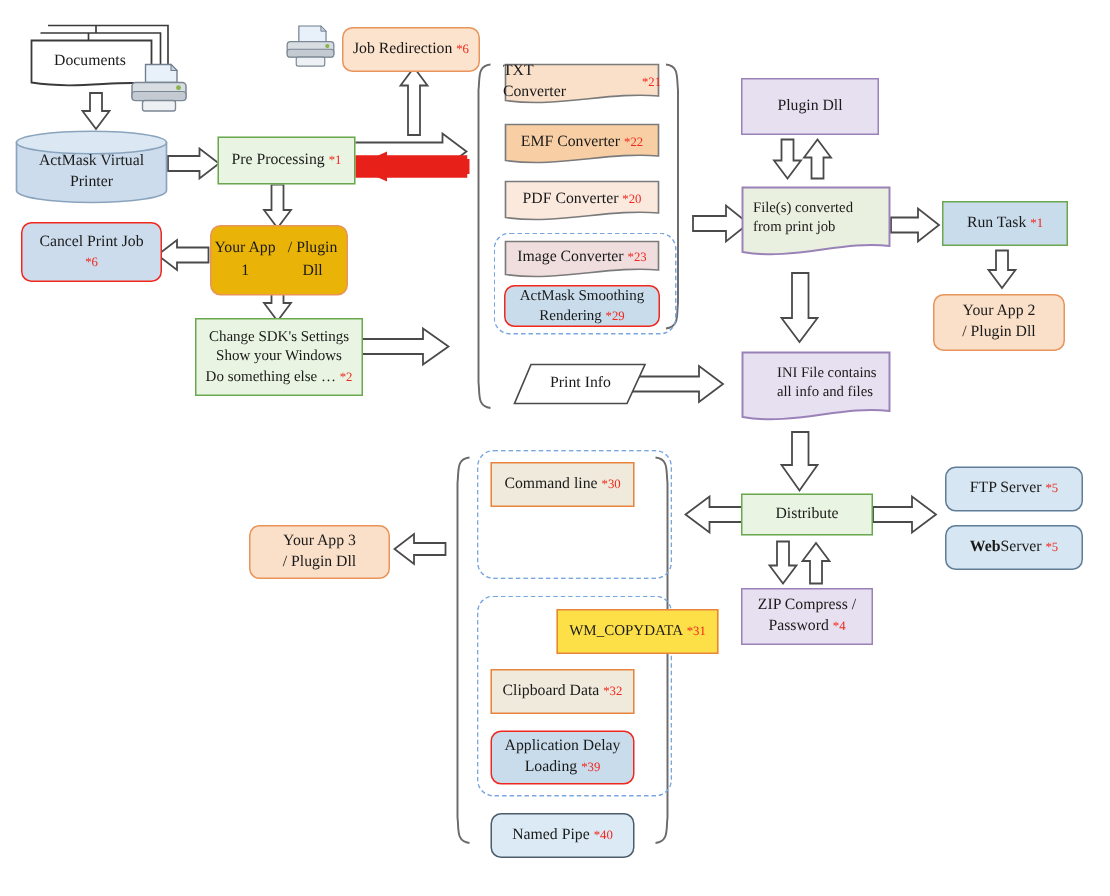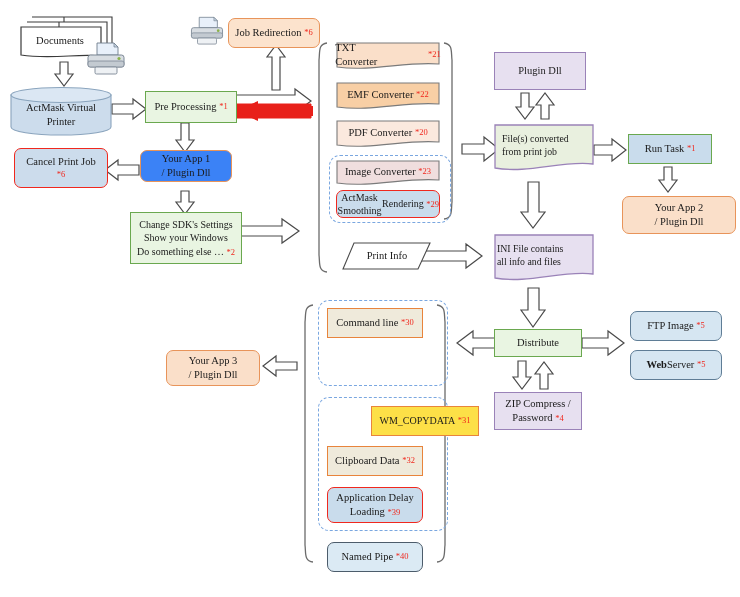--- a/index.html
+++ b/index.html
@@ -140,22 +140,22 @@
       <circle cx="35" cy="16.5" r="1.6" fill="#8ab24a"></circle>
     </svg>
   </div>
 
   <div class="node rect rounded" style="left:14px;top:148px;width:94px;height:40px;border-color:#f0281e;border-width:1.8px;
               background:#ccdcec;flex-direction:column;">
     <span class="ln">Cancel Print Job</span>
     <span class="ln ref">*6</span>
   </div>
 
-  <div class="node rect rounded" style="left:140px;top:150px;width:92px;height:32px;border-color:#e8945a;background:#3b82f6;
-              flex-direction:column;">
+  <div class="node rect rounded" style="left:140px;top:150px;width:92px;height:47px;border-color:#e8945a;background:#eab308;
+              ">
     <span class="ln">Your App 1</span>
     <span class="ln">/ Plugin Dll</span>
   </div>
 
   <div class="node rect" style="left:130px;top:212px;width:112px;height:52px;border-color:#6aa84f;background:#e9f5e2;
               flex-direction:column;font-size:10px;">
     <span class="ln">Change SDK's Settings</span>
     <span class="ln">Show your Windows</span>
     <span class="ln">
       <span>Do something else …</span>
@@ -195,21 +195,21 @@
   <div class="doc" style="left:336px;top:160px;width:104px;height:28px;">
     <svg class="docsvg" viewBox="0 0 104 28" preserveAspectRatio="none">
       <path d="M1,1 H103 V20 C70,17 36,28 1,23 Z" fill="#f0dede" stroke="#7b7b7b" stroke-width="1.1"></path>
     </svg>
     <div class="docbody" style="padding-bottom:4px;">
       <span>Image Converter</span>&nbsp;<span class="ref">*23</span>
     </div>
   </div>
 
   <div class="node rect rounded" style="left:336px;top:190px;width:104px;height:28px;border-color:#f0281e;border-width:1.6px;
-              background:#c9dcec;font-size:10px;">
+              background:#c9dcec;flex-direction:column;font-size:10px;">
     <span class="ln">ActMask Smoothing</span>
     <span class="ln">
       <span>Rendering</span>&nbsp;<span class="ref">*29</span>
     </span>
   </div>
 
   <div class="doc" style="left:342px;top:241px;width:90px;height:30px;">
     <svg class="docsvg" viewBox="0 0 90 30" preserveAspectRatio="none">
       <path d="M12,2 H88 L76,28 H1 Z" fill="#ffffff" stroke="#4a4a4a" stroke-width="1.1"></path>
     </svg>
@@ -231,53 +231,53 @@
                 text-align:left;font-size:9.8px;">
       <span class="ln">File(s)    converted</span>
       <span class="ln">from print job</span>
     </div>
   </div>
 
   <div class="doc" style="left:494px;top:234px;width:100px;height:50px;">
     <svg class="docsvg" viewBox="0 0 100 50" preserveAspectRatio="none">
       <path d="M1,1 H99 V40 C68,36 35,50 1,44 Z" fill="#e7e0f0" stroke="#9a82b8" stroke-width="1.3"></path>
     </svg>
-    <div class="docbody" style="flex-direction:column;align-items:flex-start;padding-left:3px;padding-bottom:8px;
+    <div class="docbody" style="flex-direction:column;align-items:flex-start;padding-left:24px;padding-bottom:8px;
                 text-align:left;font-size:9.8px;">
       <span class="ln">INI   File   contains</span>
       <span class="ln">all info and files</span>
     </div>
   </div>
 
   <div class="node rect" style="left:628px;top:134px;width:84px;height:30px;border-color:#6aa84f;border-width:1.6px;
               background:#c9dcec;">
     <span>Run Task</span>&nbsp;<span class="ref">*1</span>
   </div>
 
-  <div class="node rect rounded" style="left:622px;top:196px;width:114px;height:38px;border-color:#e8945a;background:#fadfc9;
+  <div class="node rect rounded" style="left:622px;top:196px;width:88px;height:38px;border-color:#e8945a;background:#fadfc9;
               flex-direction:column;">
     <span class="ln">Your App 2</span>
     <span class="ln">/ Plugin Dll</span>
   </div>
 
   <div class="node rect" style="left:494px;top:329px;width:88px;height:28px;border-color:#6aa84f;background:#e9f5e2;">
     <span>Distribute</span>
   </div>
 
   <div class="node rect" style="left:494px;top:392px;width:88px;height:38px;border-color:#9a82b8;border-width:1.5px;
               background:#e7e0f0;flex-direction:column;">
     <span class="ln">ZIP Compress /</span>
     <span class="ln">
       <span>Password</span>&nbsp;<span class="ref">*4</span>
     </span>
   </div>
 
   <div class="node rect rounded" style="left:630px;top:311px;width:92px;height:30px;border-color:#5f7d96;border-width:1.4px;
               background:#d6e6f2;">
-    <span>FTP Image</span>&nbsp;<span class="ref">*5</span>
+    <span>FTP Server</span>&nbsp;<span class="ref">*5</span>
   </div>
 
   <div class="node rect rounded" style="left:630px;top:350px;width:92px;height:30px;border-color:#5f7d96;border-width:1.4px;
               background:#d6e6f2;">
     <span class="bold">Web</span><span> Server</span>&nbsp;<span class="ref">*5</span>
   </div>
 
   <div class="dashgroup" style="left:318px;top:300px;width:128px;height:84px;"></div>
   <div class="dashgroup" style="left:318px;top:397px;width:128px;height:132px;"></div>
 

